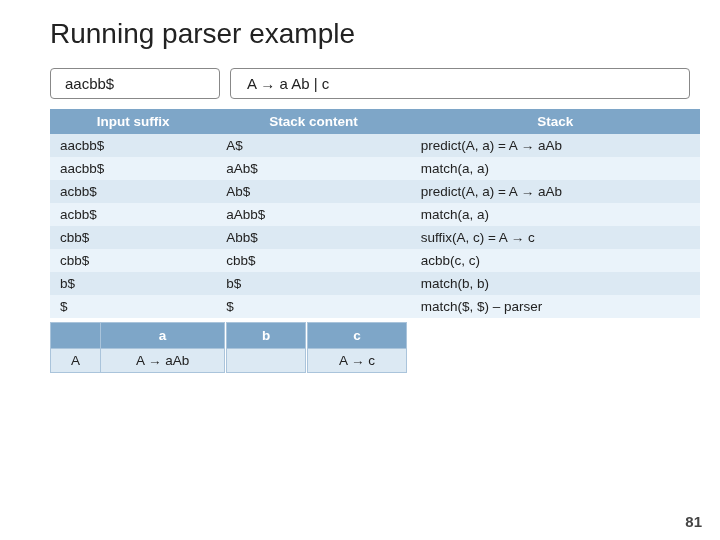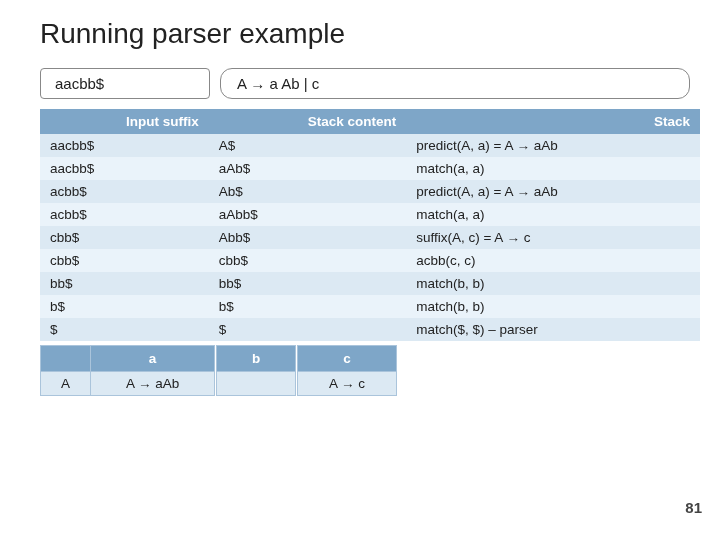--- a/index.html
+++ b/index.html
@@ -7,21 +7,21 @@
       background: #ffffff;
       font-family: Arial, sans-serif;
       width: 720px;
       height: 540px;
       overflow: hidden;
       position: relative;
     }
     .page {
       width: 720px;
       height: 540px;
-      padding: 18px 30px 16px 30px;
+      padding: 18px 30px 16px 40px;
       position: relative;
     }
     .title {
       font-size: 28px;
       font-weight: normal;
       color: #222;
       margin-bottom: 18px;
       margin-left: 10px;
     }
     .top-row {
@@ -38,42 +38,42 @@
       padding: 6px 14px;
       font-size: 15px;
       color: #222;
       min-width: 170px;
       background: #fff;
       display: flex;
       align-items: center;
     }
     .grammar-box {
       border: 1.5px solid #888;
-      border-radius: 12px;
+      border-radius: 4px;
       padding: 6px 16px;
       font-size: 15px;
       color: #222;
       flex: 1;
       background: #fff;
       display: flex;
       align-items: center;
     }
     .main-table {
       width: 100%;
       border-collapse: collapse;
       margin-left: 10px;
       margin-top: 2px;
       font-size: 13.5px;
     }
     .main-table thead tr th {
       background: #7ea6c8;
       color: #fff;
       font-weight: bold;
       padding: 5px 10px;
-      text-align: right;
+      text-align: center;
       border: none;
     }
     .main-table tbody tr:nth-child(odd) {
       background: #dce9f3;
     }
     .main-table tbody tr:nth-child(even) {
       background: #eaf3fa;
     }
     .main-table tbody tr td {
       padding: 4px 10px;
@@ -96,21 +96,21 @@
     }
     .bottom-table tbody tr td {
       background: #dce9f3;
       padding: 4px 10px;
       color: #222;
       text-align: center;
       border: 1px solid #aac4db;
     }
     .page-num {
       position: absolute;
-      bottom: 24px;
+      bottom: 10px;
       right: 18px;
       font-size: 15px;
       color: #444;
       font-weight: bold;
     }
     .bottom-wrapper {
       display: flex;
       flex-direction: row;
       margin-left: 10px;
       margin-top: 4px;
@@ -161,25 +161,20 @@
           <td>cbb$</td>
           <td>Abb$</td>
           <td>suffix(A, c) = A → c</td>
         </tr>
         <tr>
           <td>cbb$</td>
           <td>cbb$</td>
           <td>acbb(c, c)</td>
         </tr>
         <tr>
-          <td>bb$</td>
-          <td>bb$</td>
-          <td>match(b, b)</td>
-        </tr>
-        <tr>
           <td>b$</td>
           <td>b$</td>
           <td>match(b, b)</td>
         </tr>
         <tr>
           <td>$</td>
           <td>$</td>
           <td>match($, $) – parser</td>
         </tr>
       </tbody>

